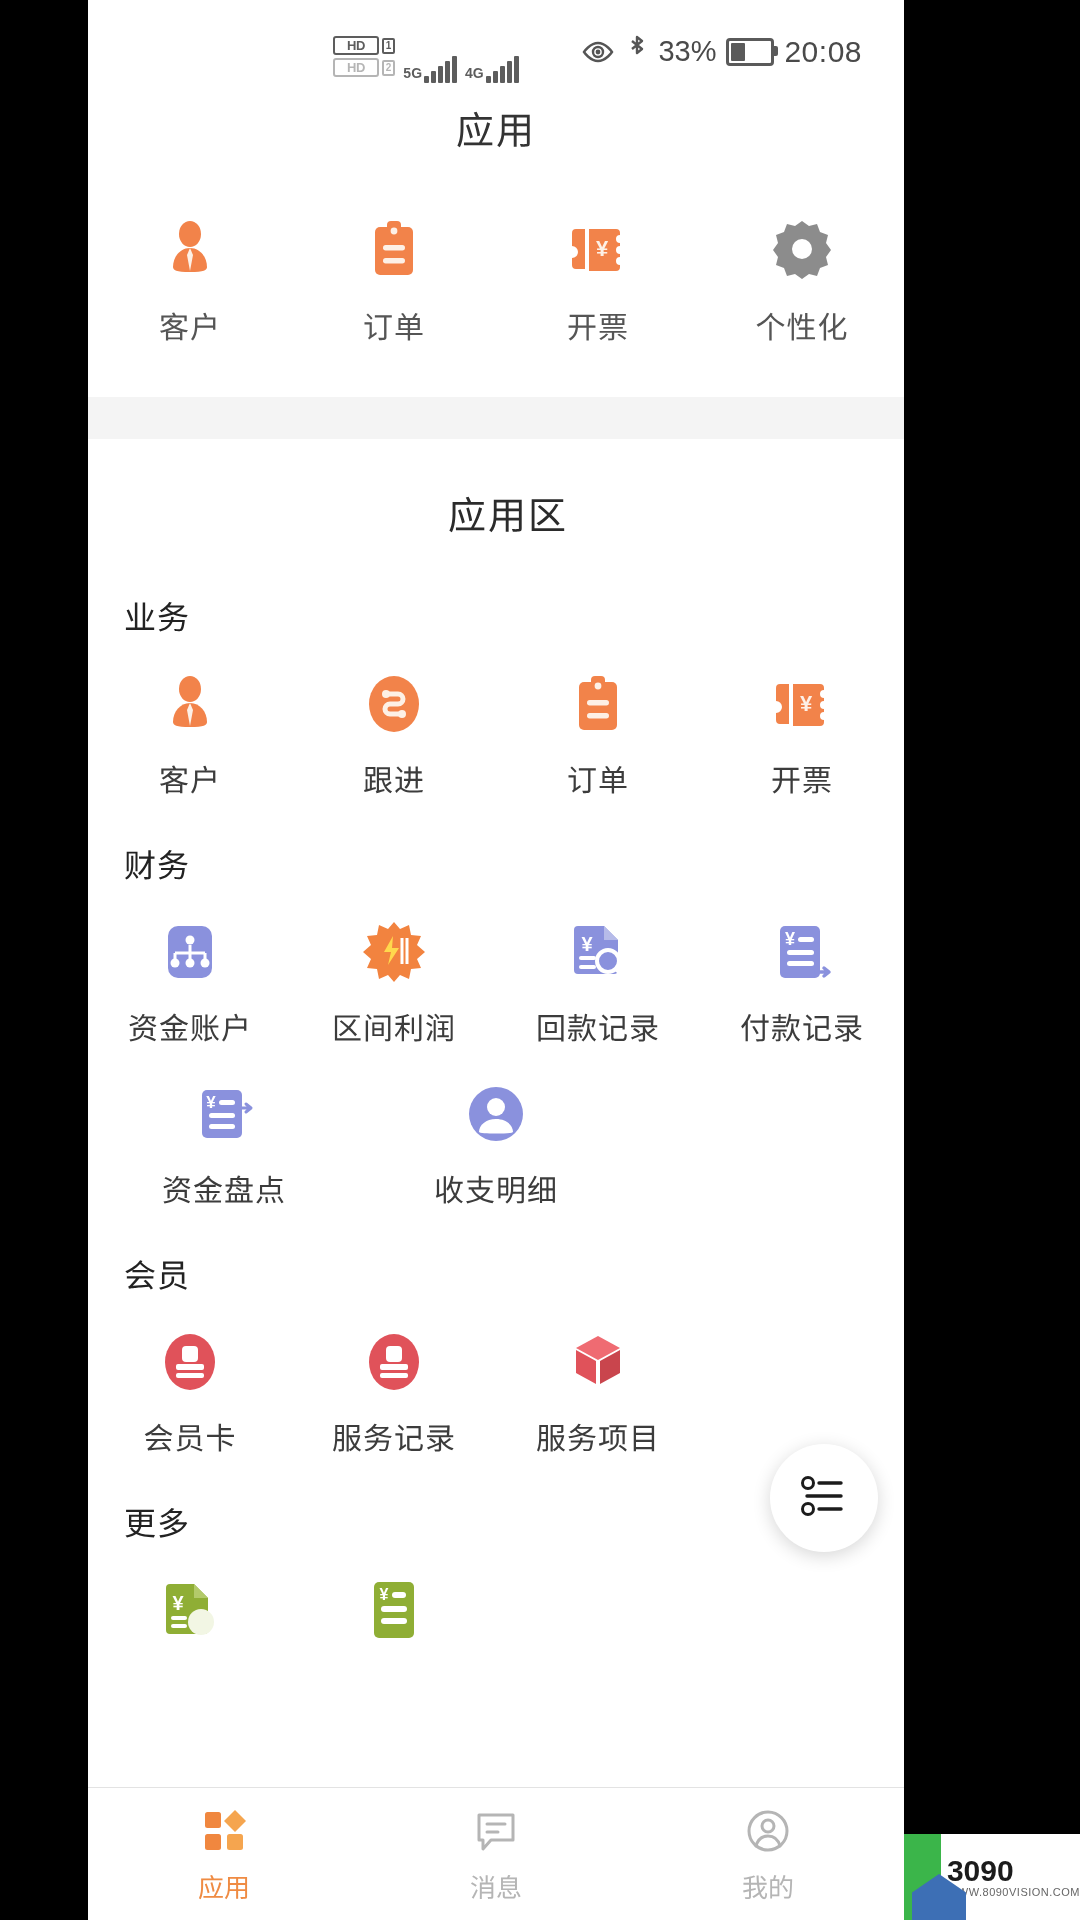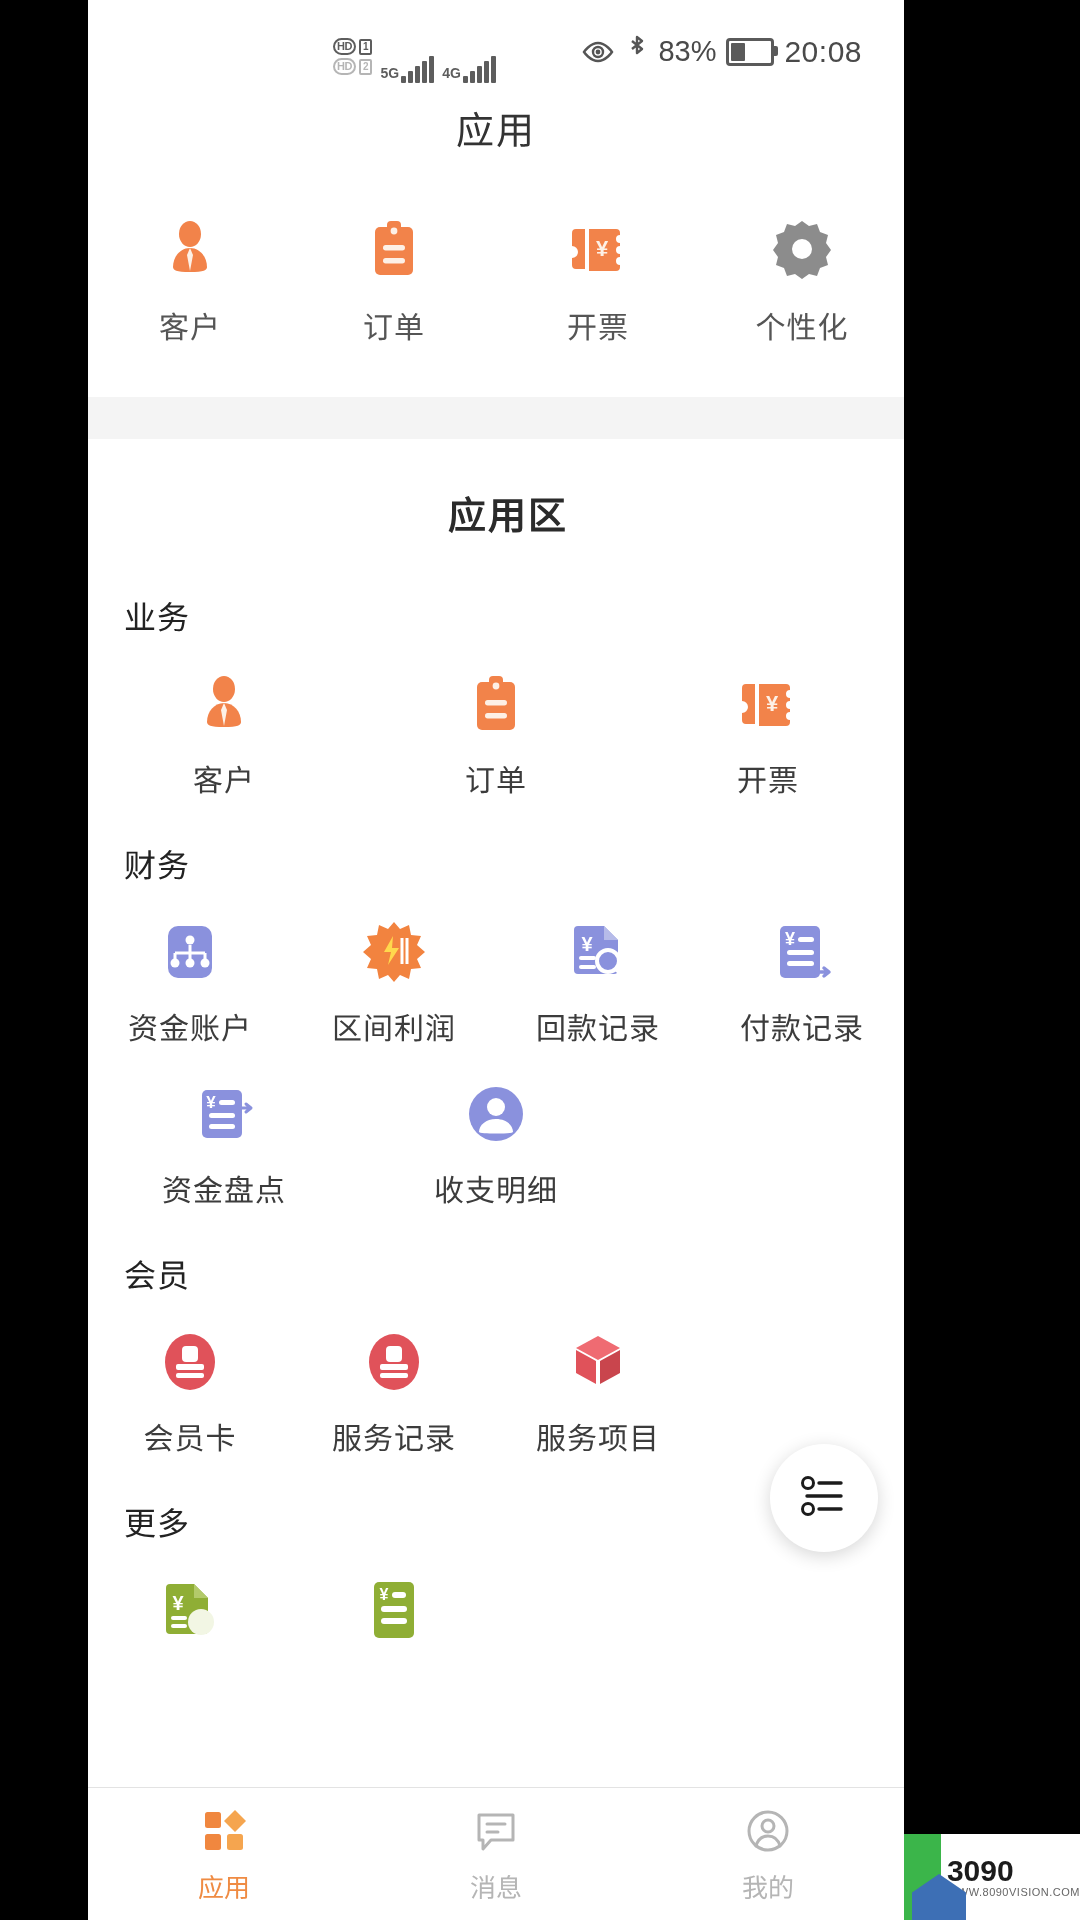--- a/index.html
+++ b/index.html
@@ -46,25 +46,25 @@
     flex-direction: column;
     gap: 3px;
   }
   .hd-row {
     display: flex;
     align-items: center;
     gap: 3px;
   }
   .hd-badge {
     border: 2px solid #5d5d5d;
-    border-radius: 9px;
-    font-size: 11px;
+    border-radius: 3px;
+    font-size: 13px;
     font-weight: bold;
     line-height: 1;
-    padding: 1px 2px;
+    padding: 1px 12px;
     color: #5d5d5d;
     letter-spacing: -0.5px;
   }
   .sim-num {
     border: 2px solid #5d5d5d;
     border-radius: 2px;
     font-size: 10px;
     line-height: 1;
     padding: 1px 2px;
     color: #5d5d5d;
@@ -180,21 +180,21 @@
 
   .divider-band {
     height: 42px;
     background: #f4f4f4;
   }
 
   
   .zone-title {
     text-align: center;
     font-size: 38px;
-    font-weight: bold;
+    font-weight: normal;
     color: #2b2b2b;
     padding: 46px 0 30px;
     letter-spacing: 2px;
     margin-left: 24px;
   }
   .group { padding: 0 0 8px; }
   .group-head {
     font-size: 32px;
     color: #222222;
     padding: 22px 0 10px 36px;
@@ -331,21 +331,21 @@
           <path d="M18 3C10 3 4 12 4 12s6 9 14 9 14-9 14-9-6-9-14-9z" fill="none" stroke="#555" stroke-width="2.4"></path>
           <circle cx="18" cy="12" r="5" fill="none" stroke="#555" stroke-width="2.4"></circle>
           <circle cx="18" cy="12" r="2.4" fill="#555"></circle>
         </svg>
       </span>
       <span class="bt-icon">
         <svg style="width:22px;height:30px" viewBox="0 0 22 30">
           <path d="M6 7l10 8-5 4V3l5 4-10 8" fill="none" stroke="#555" stroke-width="2.4" stroke-linejoin="round"></path>
         </svg>
       </span>
-      <span class="sb-pct">83%</span>
+      <span class="sb-pct">33%</span>
       <span class="battery">
           <span class="fill" style="width: 33%;"></span>
         </span>
       <span class="sb-time">20:08</span>
     </div>
   </div>
 
   <div class="page-title">应用</div>
 
   <div class="quick-grid">
@@ -405,20 +405,31 @@
     <div class="row4">
       <div class="cell">
         <span class="icon-box">
           <svg class="svgwrap" viewBox="0 0 64 64">
             <ellipse cx="32" cy="17" rx="11" ry="13" fill="#f2834a"></ellipse>
             <path d="M32 31c-10 0-17 9-17 19 0 3 3 5 17 5s17-2 17-5c0-10-7-19-17-19z" fill="#f2834a"></path>
             <path d="M32 31l3 7-3 16-3-16z" fill="#fdf0e6"></path>
           </svg>
         </span>
         <span class="label">客户</span>
+      </div>
+      <div class="cell">
+        <span class="icon-box">
+          <svg class="svgwrap" viewBox="0 0 64 64">
+            <ellipse cx="32" cy="32" rx="25" ry="28" fill="#f2834a"></ellipse>
+            <path d="M24 22h12a5 5 0 0 1 0 10H28a5 5 0 0 0 0 10h12" fill="none" stroke="#fdf0e6" stroke-width="5" stroke-linecap="round"></path>
+            <circle cx="24" cy="22" r="4" fill="#fdf0e6"></circle>
+            <circle cx="40" cy="42" r="4" fill="#fdf0e6"></circle>
+          </svg>
+        </span>
+        <span class="label">跟进</span>
       </div>
       <div class="cell">
         <span class="icon-box">
           <svg class="svgwrap" viewBox="0 0 64 64">
             <rect x="13" y="10" width="38" height="48" rx="5" fill="#f2834a"></rect>
             <rect x="25" y="4" width="14" height="11" rx="4" fill="#f2834a"></rect>
             <circle cx="32" cy="14" r="3.4" fill="#fdf0e6"></circle>
             <rect x="21" y="28" width="22" height="5.5" rx="2.7" fill="#fdf0e6"></rect>
             <rect x="21" y="41" width="22" height="5.5" rx="2.7" fill="#fdf0e6"></rect>
           </svg>

